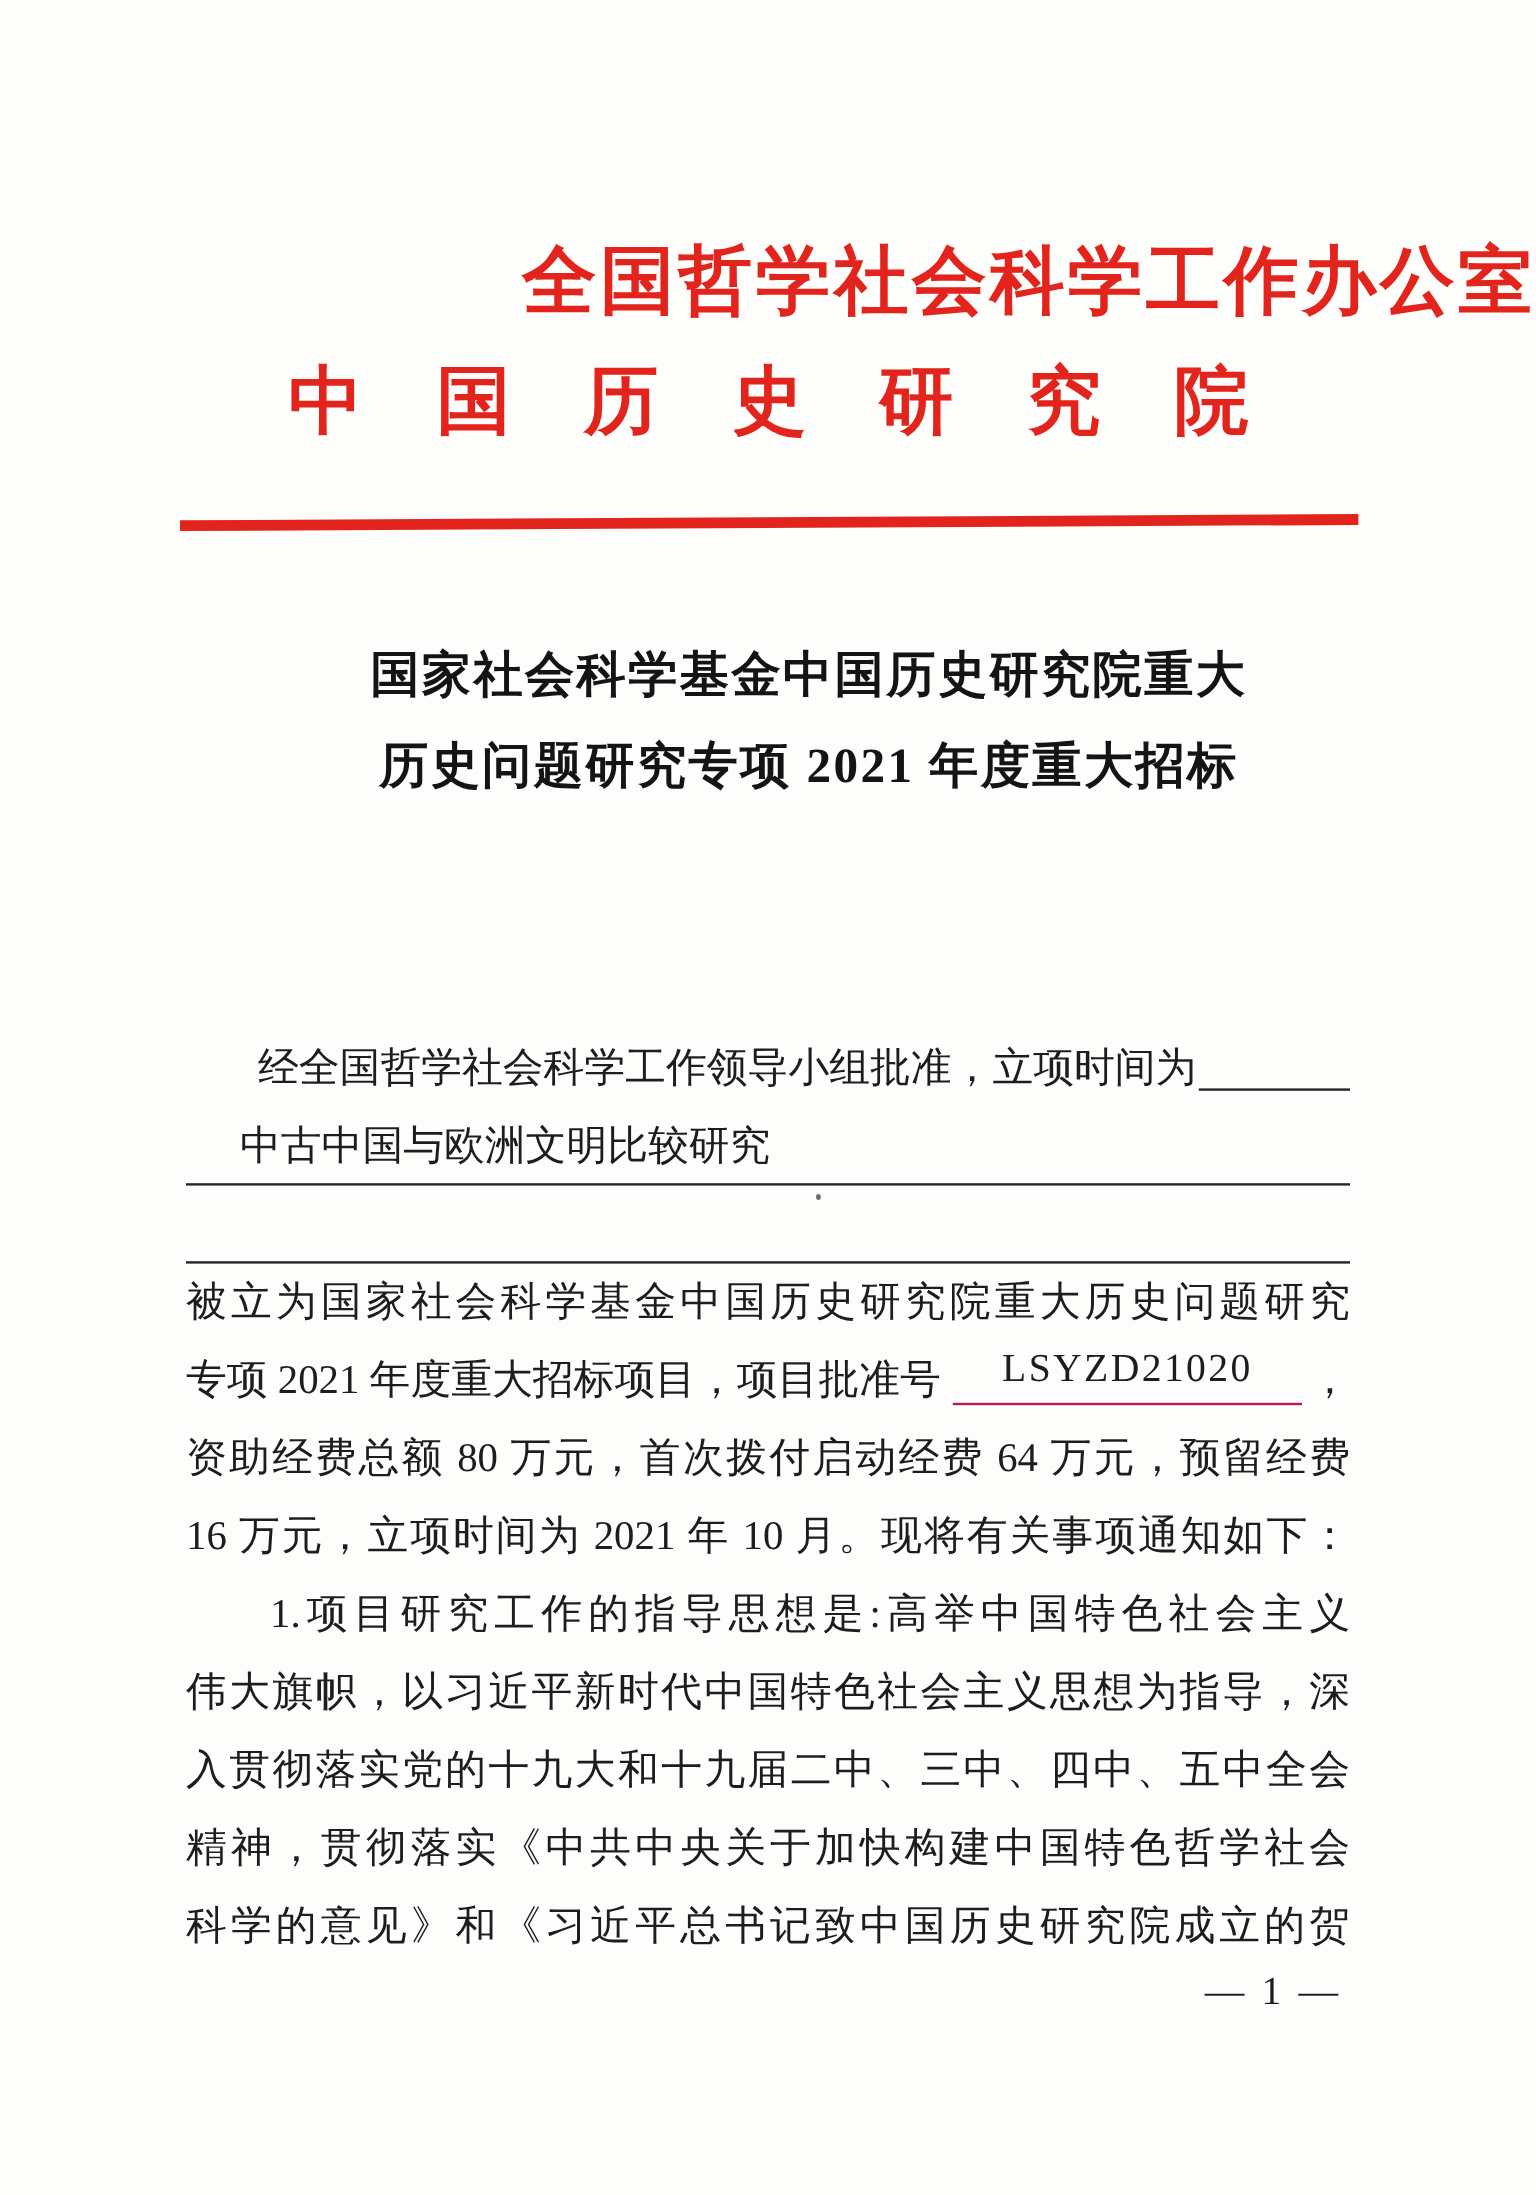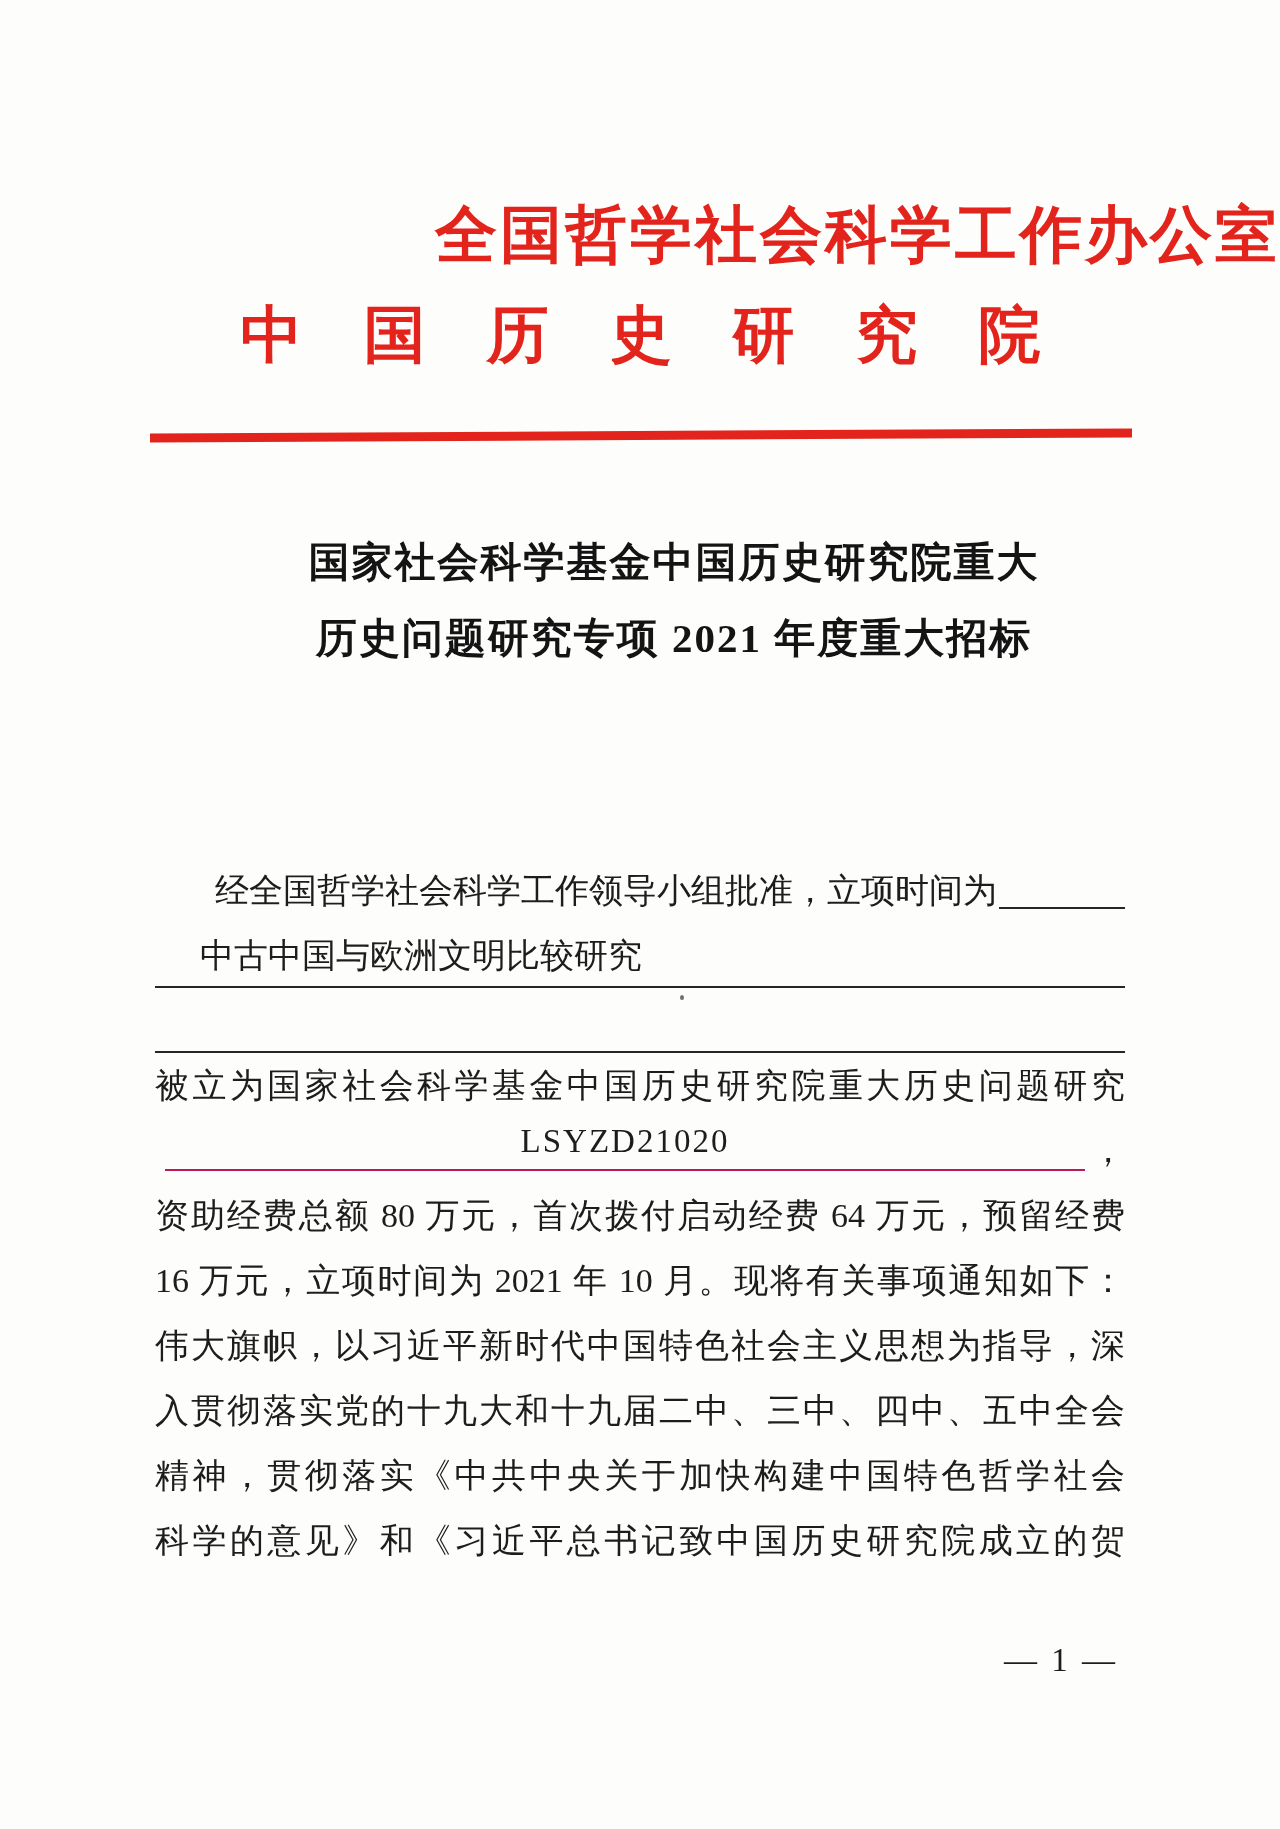--- a/index.html
+++ b/index.html
@@ -102,26 +102,28 @@
     <div class="bline underlined pl45">
       <span>中古中国与欧洲文明比较研究</span>
     </div>
 
     <div class="bline underlined"></div>
     <div class="speck"></div>
 
     <div class="bline jline">被立为国家社会科学基金中国历史研究院重大历史问题研究</div>
 
     <div class="bline flexline">
+      <span class="txt">专项 2021 年度重大招标项目，项目批准号</span>
       <span class="fill-blank"><span>LSYZD21020</span></span>
       <span class="txt">，</span>
     </div>
 
     <div class="bline jline">资助经费总额 80 万元，首次拨付启动经费 64 万元，预留经费</div>
     <div class="bline jline">16 万元，立项时间为 2021 年 10 月。现将有关事项通知如下：</div>
+    <div class="bline jline indent2">1.项目研究工作的指导思想是:高举中国特色社会主义</div>
     <div class="bline jline">伟大旗帜，以习近平新时代中国特色社会主义思想为指导，深</div>
     <div class="bline jline">入贯彻落实党的十九大和十九届二中、三中、四中、五中全会</div>
     <div class="bline jline">精神，贯彻落实《中共中央关于加快构建中国特色哲学社会</div>
     <div class="bline jline">科学的意见》和《习近平总书记致中国历史研究院成立的贺</div>
   </div>
 
   <div class="page-num">— 1 —</div>
 
 </div>
 

